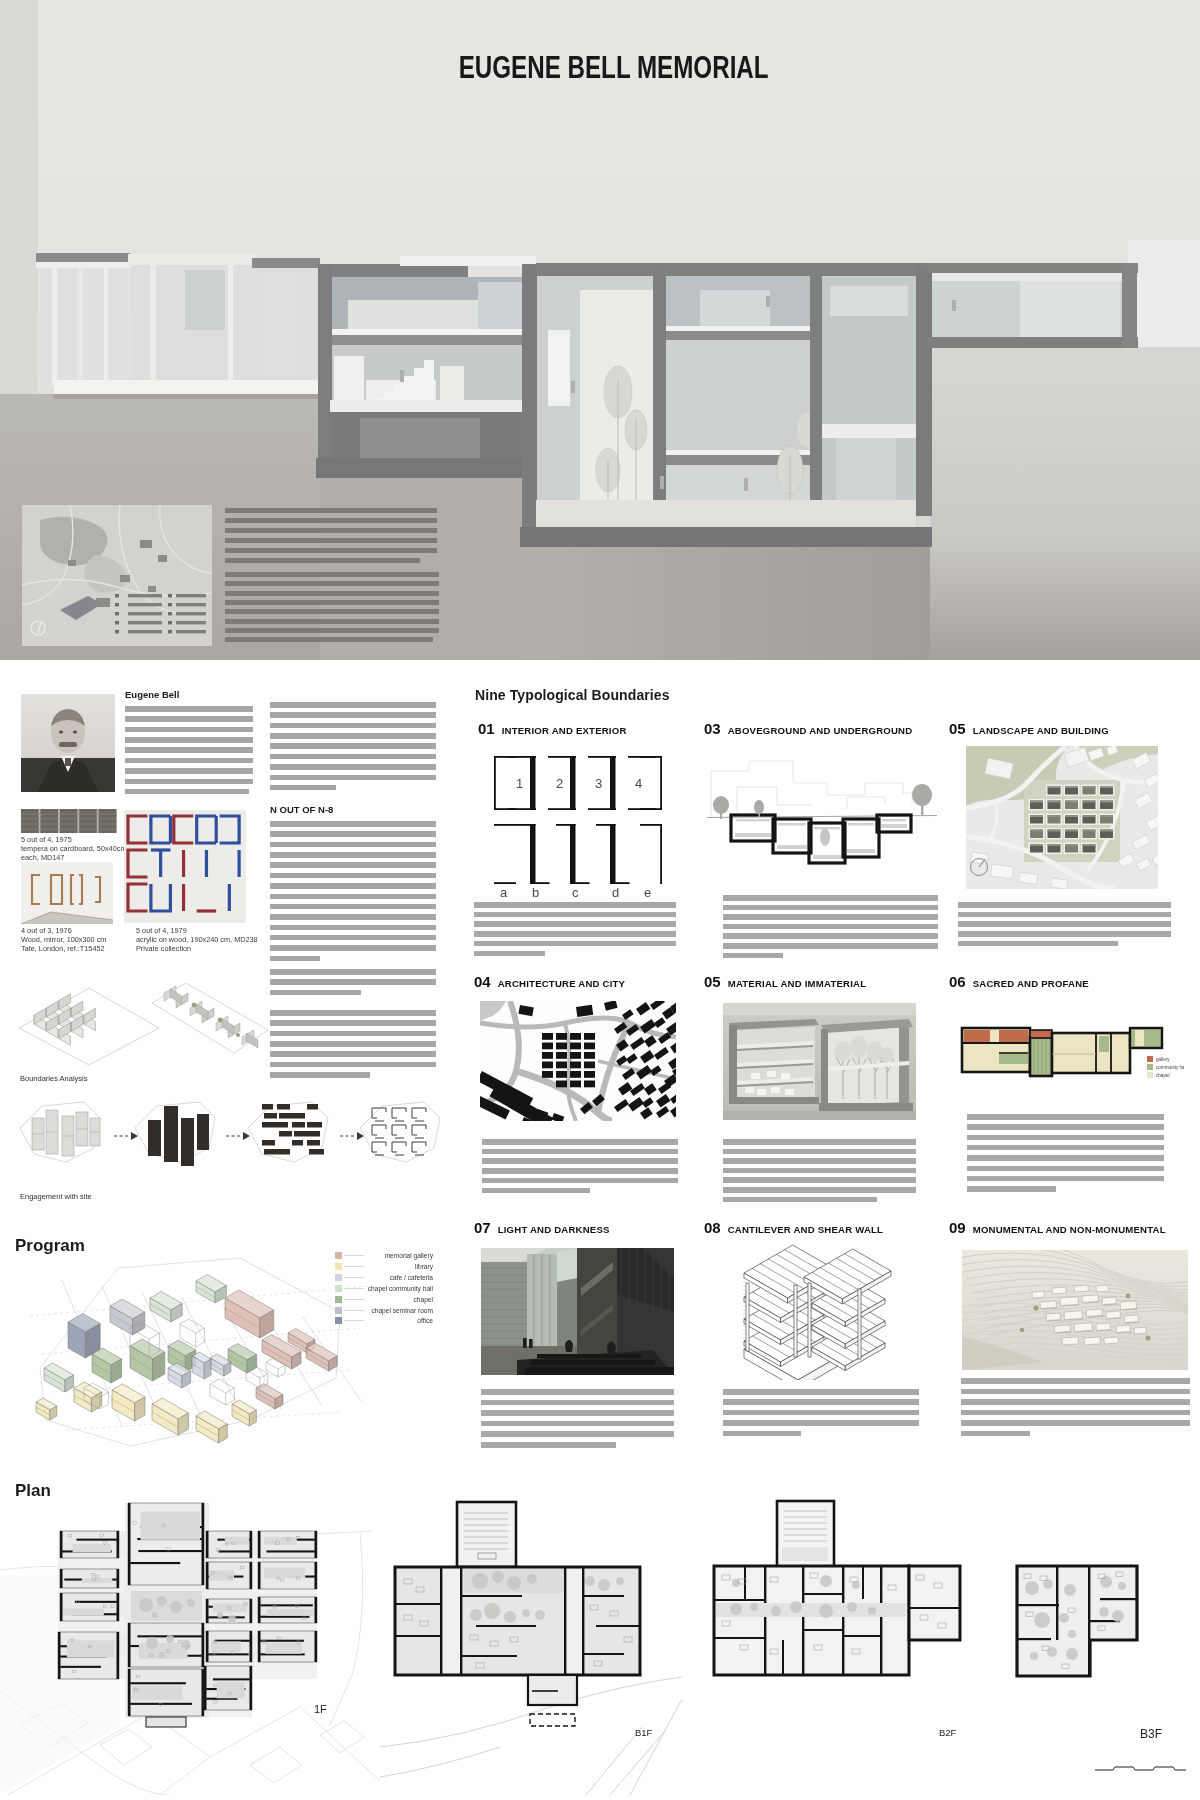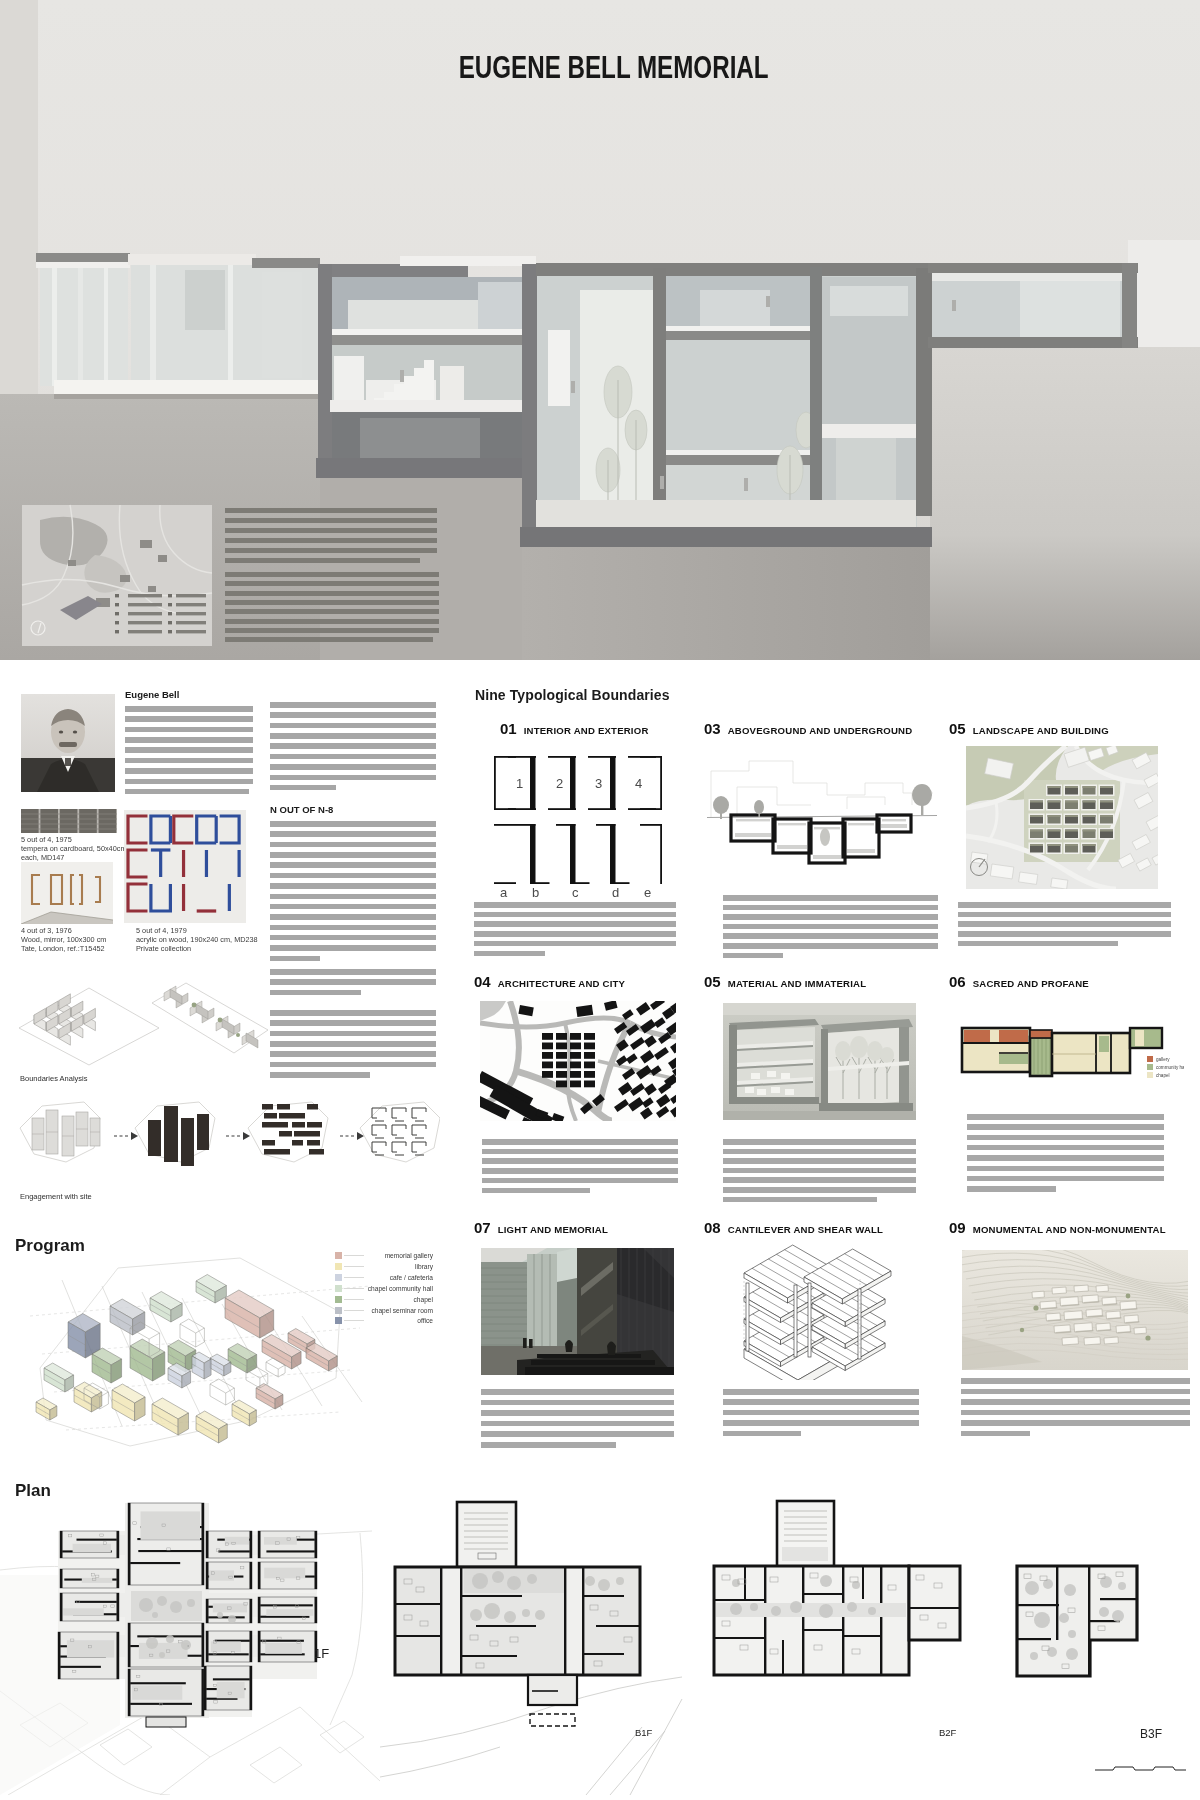--- a/index.html
+++ b/index.html
@@ -539,33 +539,33 @@
 <g stroke="#3c3c3a" stroke-width="1" fill="none">
         <path d="M402,46 h14 M402,46 v10 M402,56 h5 M416,46 v4"></path>
         <path d="M405,59 h9"></path>
       </g>
 </svg>
 
 <div class="abs" style="left:20px;top:1192px;font-size:7.5px;color:#2e2e2e">Engagement with site</div>
 
 <div class="abs hd" style="left:475px;top:687px;font-size:14px;letter-spacing:0.1px">Nine Typological Boundaries</div>
 
-<div class="itemhead" style="left:500px;top:720px"><span class="num">01</span><span class="ttl">INTERIOR AND EXTERIOR</span></div>
+<div class="itemhead" style="left:478px;top:720px"><span class="num">01</span><span class="ttl">INTERIOR AND EXTERIOR</span></div>
 
 <div class="itemhead" style="left:704px;top:720px"><span class="num">03</span><span class="ttl">ABOVEGROUND AND UNDERGROUND</span></div>
 
 <div class="itemhead" style="left:949px;top:720px"><span class="num">05</span><span class="ttl">LANDSCAPE AND BUILDING</span></div>
 
 <div class="itemhead" style="left:474px;top:973px"><span class="num">04</span><span class="ttl">ARCHITECTURE AND CITY</span></div>
 
 <div class="itemhead" style="left:704px;top:973px"><span class="num">05</span><span class="ttl">MATERIAL AND IMMATERIAL</span></div>
 
 <div class="itemhead" style="left:949px;top:973px"><span class="num">06</span><span class="ttl">SACRED AND PROFANE</span></div>
 
-<div class="itemhead" style="left:474px;top:1219px"><span class="num">07</span><span class="ttl">LIGHT AND MEMORIAL</span></div>
+<div class="itemhead" style="left:474px;top:1219px"><span class="num">07</span><span class="ttl">LIGHT AND DARKNESS</span></div>
 
 <div class="itemhead" style="left:704px;top:1219px"><span class="num">08</span><span class="ttl">CANTILEVER AND SHEAR WALL</span></div>
 
 <div class="itemhead" style="left:949px;top:1219px"><span class="num">09</span><span class="ttl">MONUMENTAL AND NON-MONUMENTAL</span></div>
 
 <svg class="abs" style="left:494px;top:752px" width="170" height="146" viewBox="0 0 170 146">
 <g fill="#111">
 <rect x="0" y="4" width="1.8" height="54"></rect>
         <rect x="0" y="4" width="22" height="1.8"></rect>
         <rect x="0" y="56.2" width="22" height="1.8"></rect>
@@ -1693,21 +1693,21 @@
 <rect x="277.7" y="142.1" width="3.4" height="2.4" fill="none" stroke="#9a9a98" stroke-width="0.4"></rect>
 <rect x="296.9" y="145.8" width="3.4" height="2.4" fill="none" stroke="#9a9a98" stroke-width="0.4"></rect>
 <circle cx="152" cy="148" r="6" fill="#c5c5c3" opacity="0.85"></circle>
 <circle cx="170" cy="144" r="4" fill="#c5c5c3" opacity="0.85"></circle>
 <circle cx="186" cy="150" r="5" fill="#c5c5c3" opacity="0.85"></circle>
 <circle cx="162" cy="160" r="3" fill="#c5c5c3" opacity="0.85"></circle>
 <circle cx="220" cy="120" r="3" fill="#c5c5c3" opacity="0.85"></circle>
 <circle cx="232" cy="124" r="4" fill="#c5c5c3" opacity="0.85"></circle>
 </svg>
 
-<div class="abs" style="left:314px;top:1646px;font-size:13px;color:#222">1F</div>
+<div class="abs" style="left:314px;top:1703px;font-size:11px;color:#222">1F</div>
 
 <svg class="abs" style="left:380px;top:1495px" width="310" height="300" viewBox="0 0 310 300">
 <g fill="none" stroke="#c9c9c7" stroke-width="0.8">
 <path d="M0,252 Q80,244 170,212 Q240,190 302,182"></path>
 <path d="M206,300 L262,232 M230,300 L285,236 M302,204 L250,300"></path>
 <path d="M0,282 Q60,272 120,252"></path>
 </g>
 
 <rect x="77" y="7" width="59" height="65" fill="#f1f1ef" stroke="#141414" stroke-width="2.6"></rect>
 <g stroke="#a9a9a7" stroke-width="0.7">

